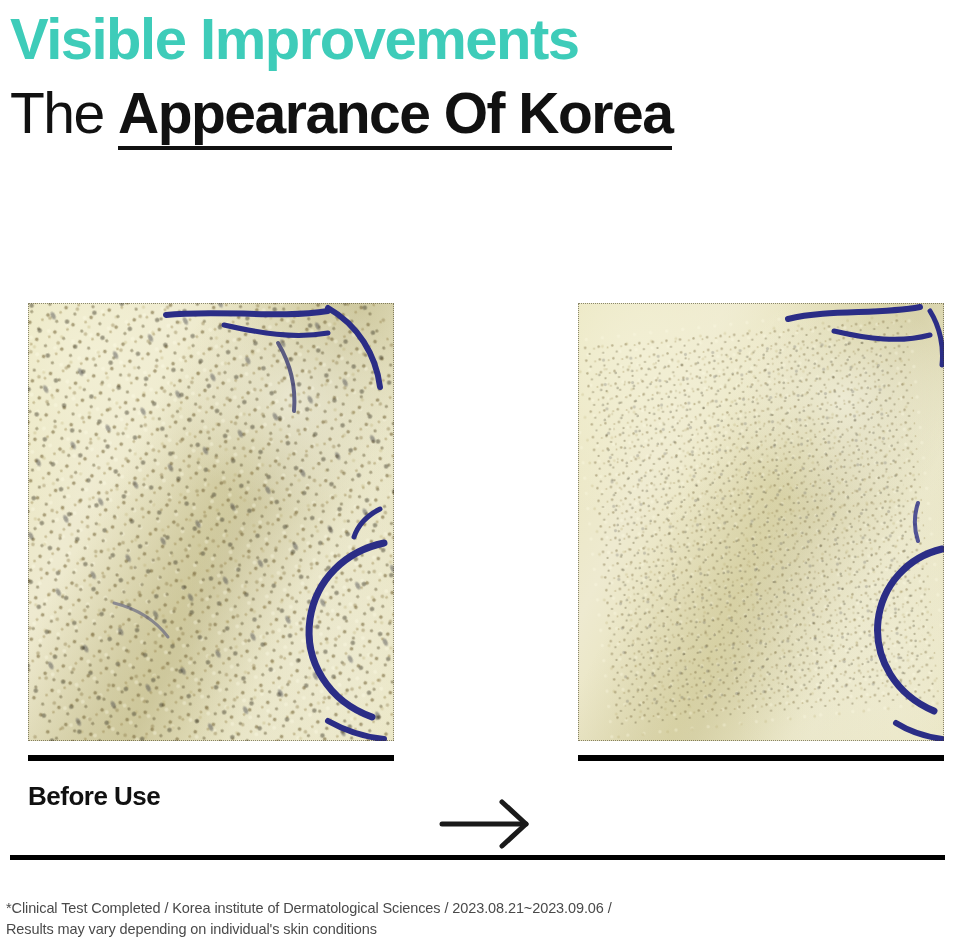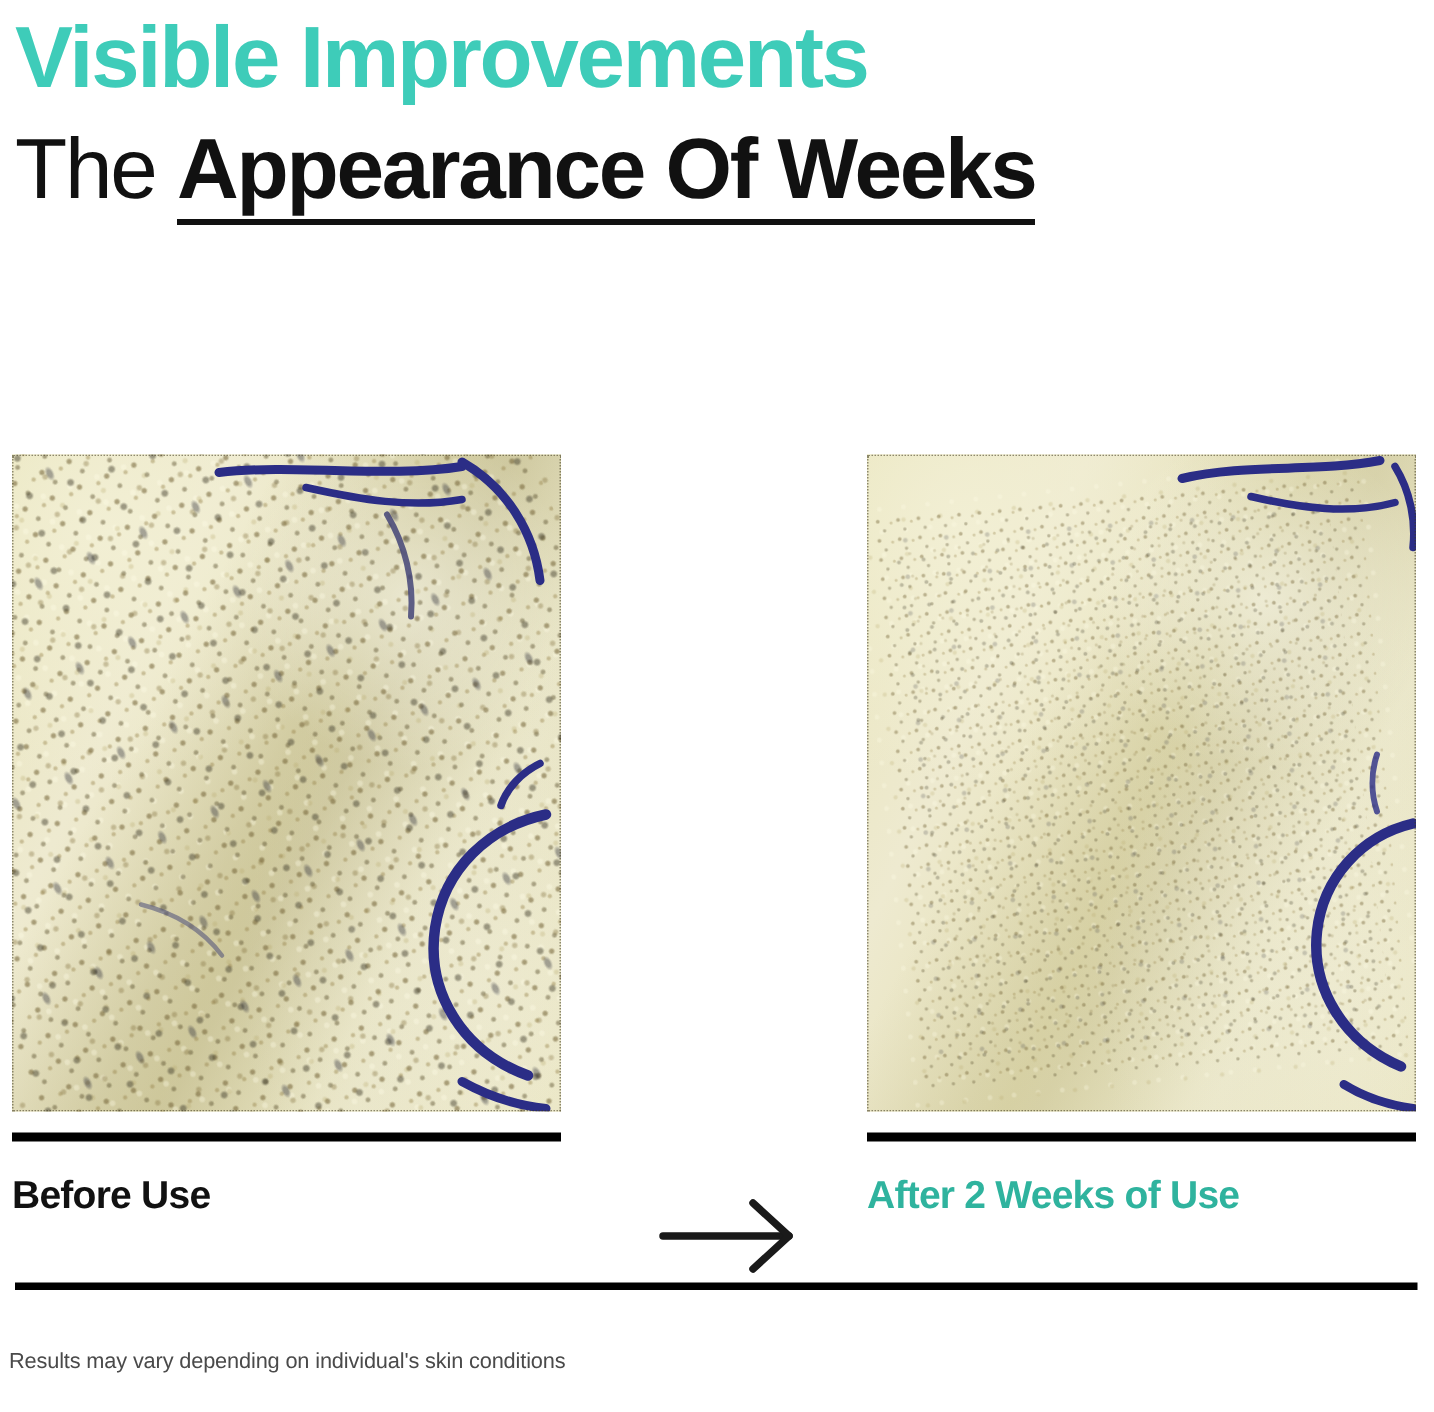--- a/index.html
+++ b/index.html
@@ -53,21 +53,21 @@
   
   .compare {
     position: absolute;
     left: 0;
     top: 300px;
     width: 956px;
     height: 450px;
   }
 
   .panel { position: absolute; top: 3px; }
-  .panel.before { left: 8px; }
+  .panel.before { left: 28px; }
   .panel.after  { left: 578px; }
 
   .skin {
     width: 366px;
     height: 438px;
     position: relative;
     overflow: hidden;
     background: #e8e4bd;
   }
 
@@ -201,21 +201,21 @@
   }
   .footnote div { white-space: nowrap; }
 </style>
 </head>
 <body>
 
 <div class="page">
 
   <div class="headline">
     <div class="headline-line l1">Visible Improvements</div>
-    <div class="headline-line l3"><span>The </span><span class="emph">Appearance Of Weeks</span></div>
+    <div class="headline-line l3"><span>The </span><span class="emph">Appearance Of Korea</span></div>
   </div>
 
   <div class="compare">
 
     <div class="panel before">
       <div class="skin">
         <div class="base"></div>
         <div class="shade"></div>
         <div class="sheen"></div>
         <div class="pores p4"></div>
@@ -251,27 +251,27 @@
           <path d="M210 16 C 252 6, 300 12, 342 4" stroke="#2B2D86" stroke-width="6" fill="none" stroke-linecap="round"></path>
           <path d="M256 28 C 290 36, 322 40, 352 32" stroke="#2B2D86" stroke-width="5" fill="none" stroke-linecap="round"></path>
           <path d="M352 8 C 362 24, 366 44, 364 62" stroke="#2B2D86" stroke-width="5" fill="none" stroke-linecap="round"></path>
           <path d="M364 246 C 330 254, 304 282, 300 318 C 296 356, 318 392, 356 408" stroke="#2B2D86" stroke-width="7" fill="none" stroke-linecap="round"></path>
           <path d="M340 200 C 336 212, 336 226, 340 238" stroke="#2B2D86" stroke-width="4" fill="none" stroke-linecap="round" opacity="0.8"></path>
           <path d="M318 420 C 334 430, 350 434, 364 436" stroke="#2B2D86" stroke-width="6" fill="none" stroke-linecap="round"></path>
         </svg>
         <div class="frame"></div>
       </div>
       <div class="rule"></div>
-      <div class="caption after-cap">After 2 Weeks of Use</div>
     </div>
 
     <svg class="arrow" viewBox="0 0 96 52">
       <line x1="4" y1="26" x2="88" y2="26" stroke="#1A1A1A" stroke-width="5" stroke-linecap="round"></line>
       <polyline points="64,4 88,26 64,48" fill="none" stroke="#1A1A1A" stroke-width="5" stroke-linecap="round" stroke-linejoin="round"></polyline>
     </svg>
   </div>
 
   <div class="footer-rule"></div>
   <div class="footnote">
+    <div>*Clinical Test Completed / Korea institute of Dermatological Sciences / 2023.08.21~2023.09.06 /</div>
     <div>Results may vary depending on individual's skin conditions</div>
   </div>
 
 </div>
 
 </body></html>

